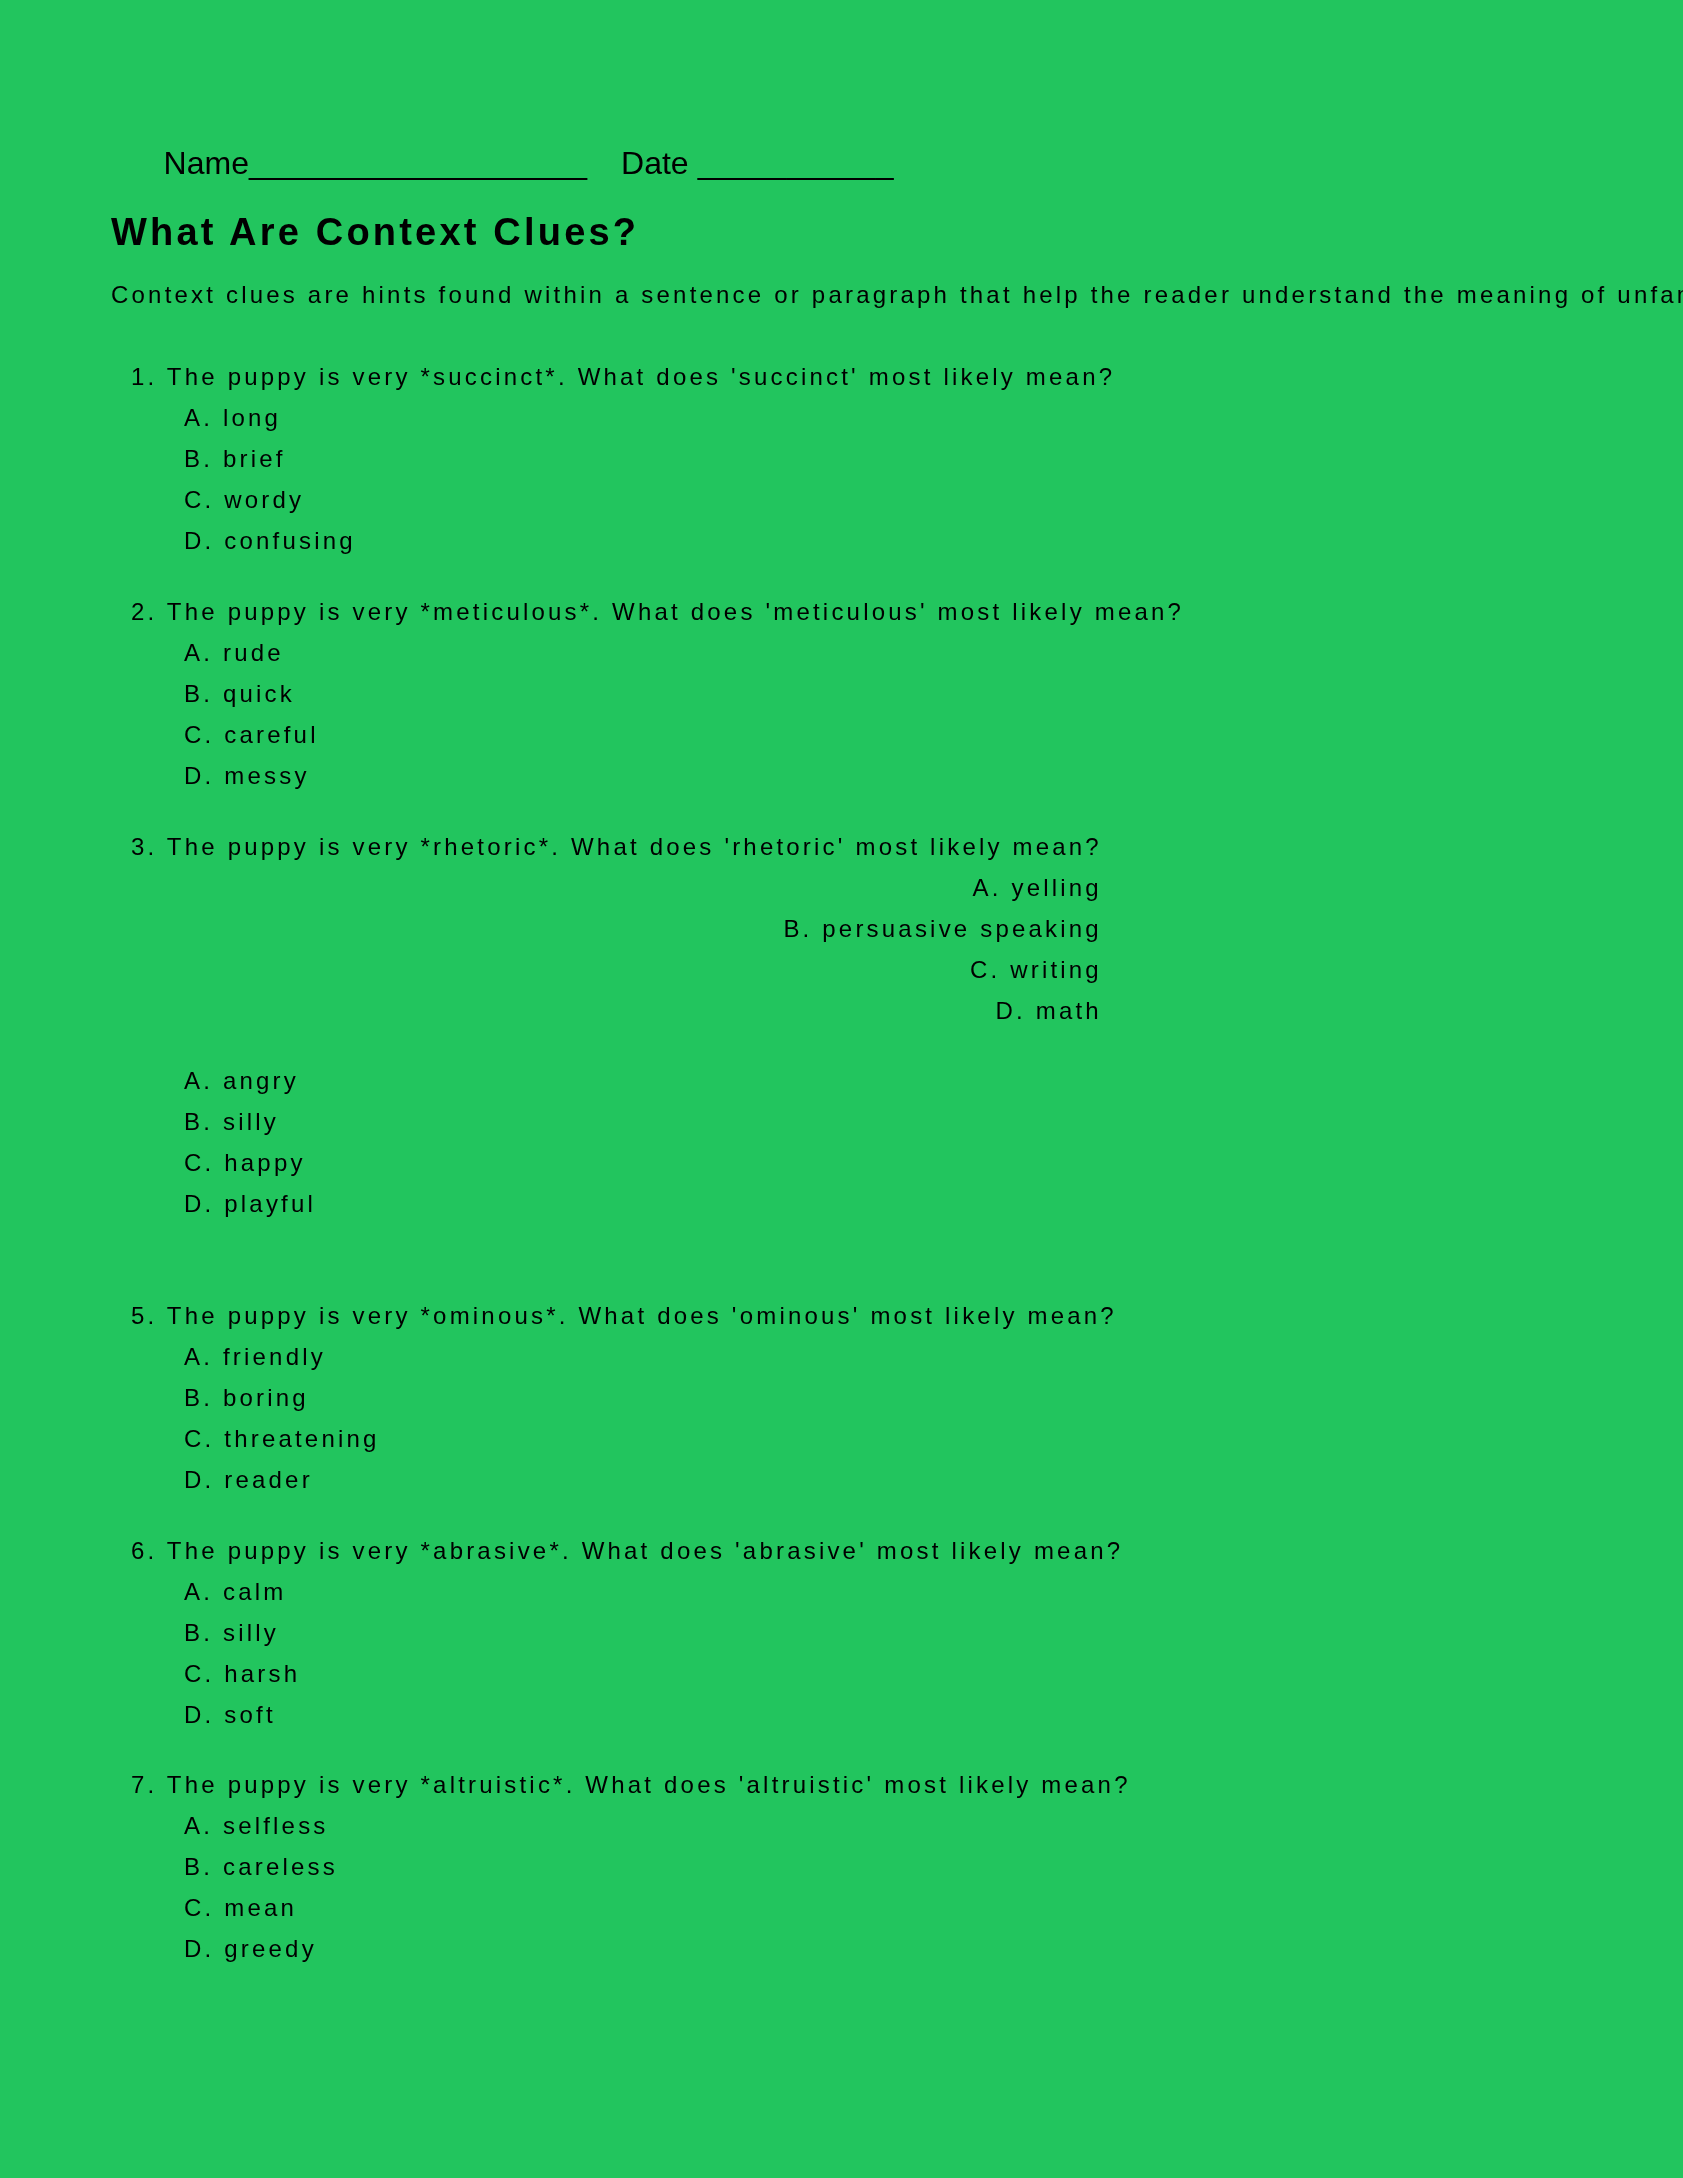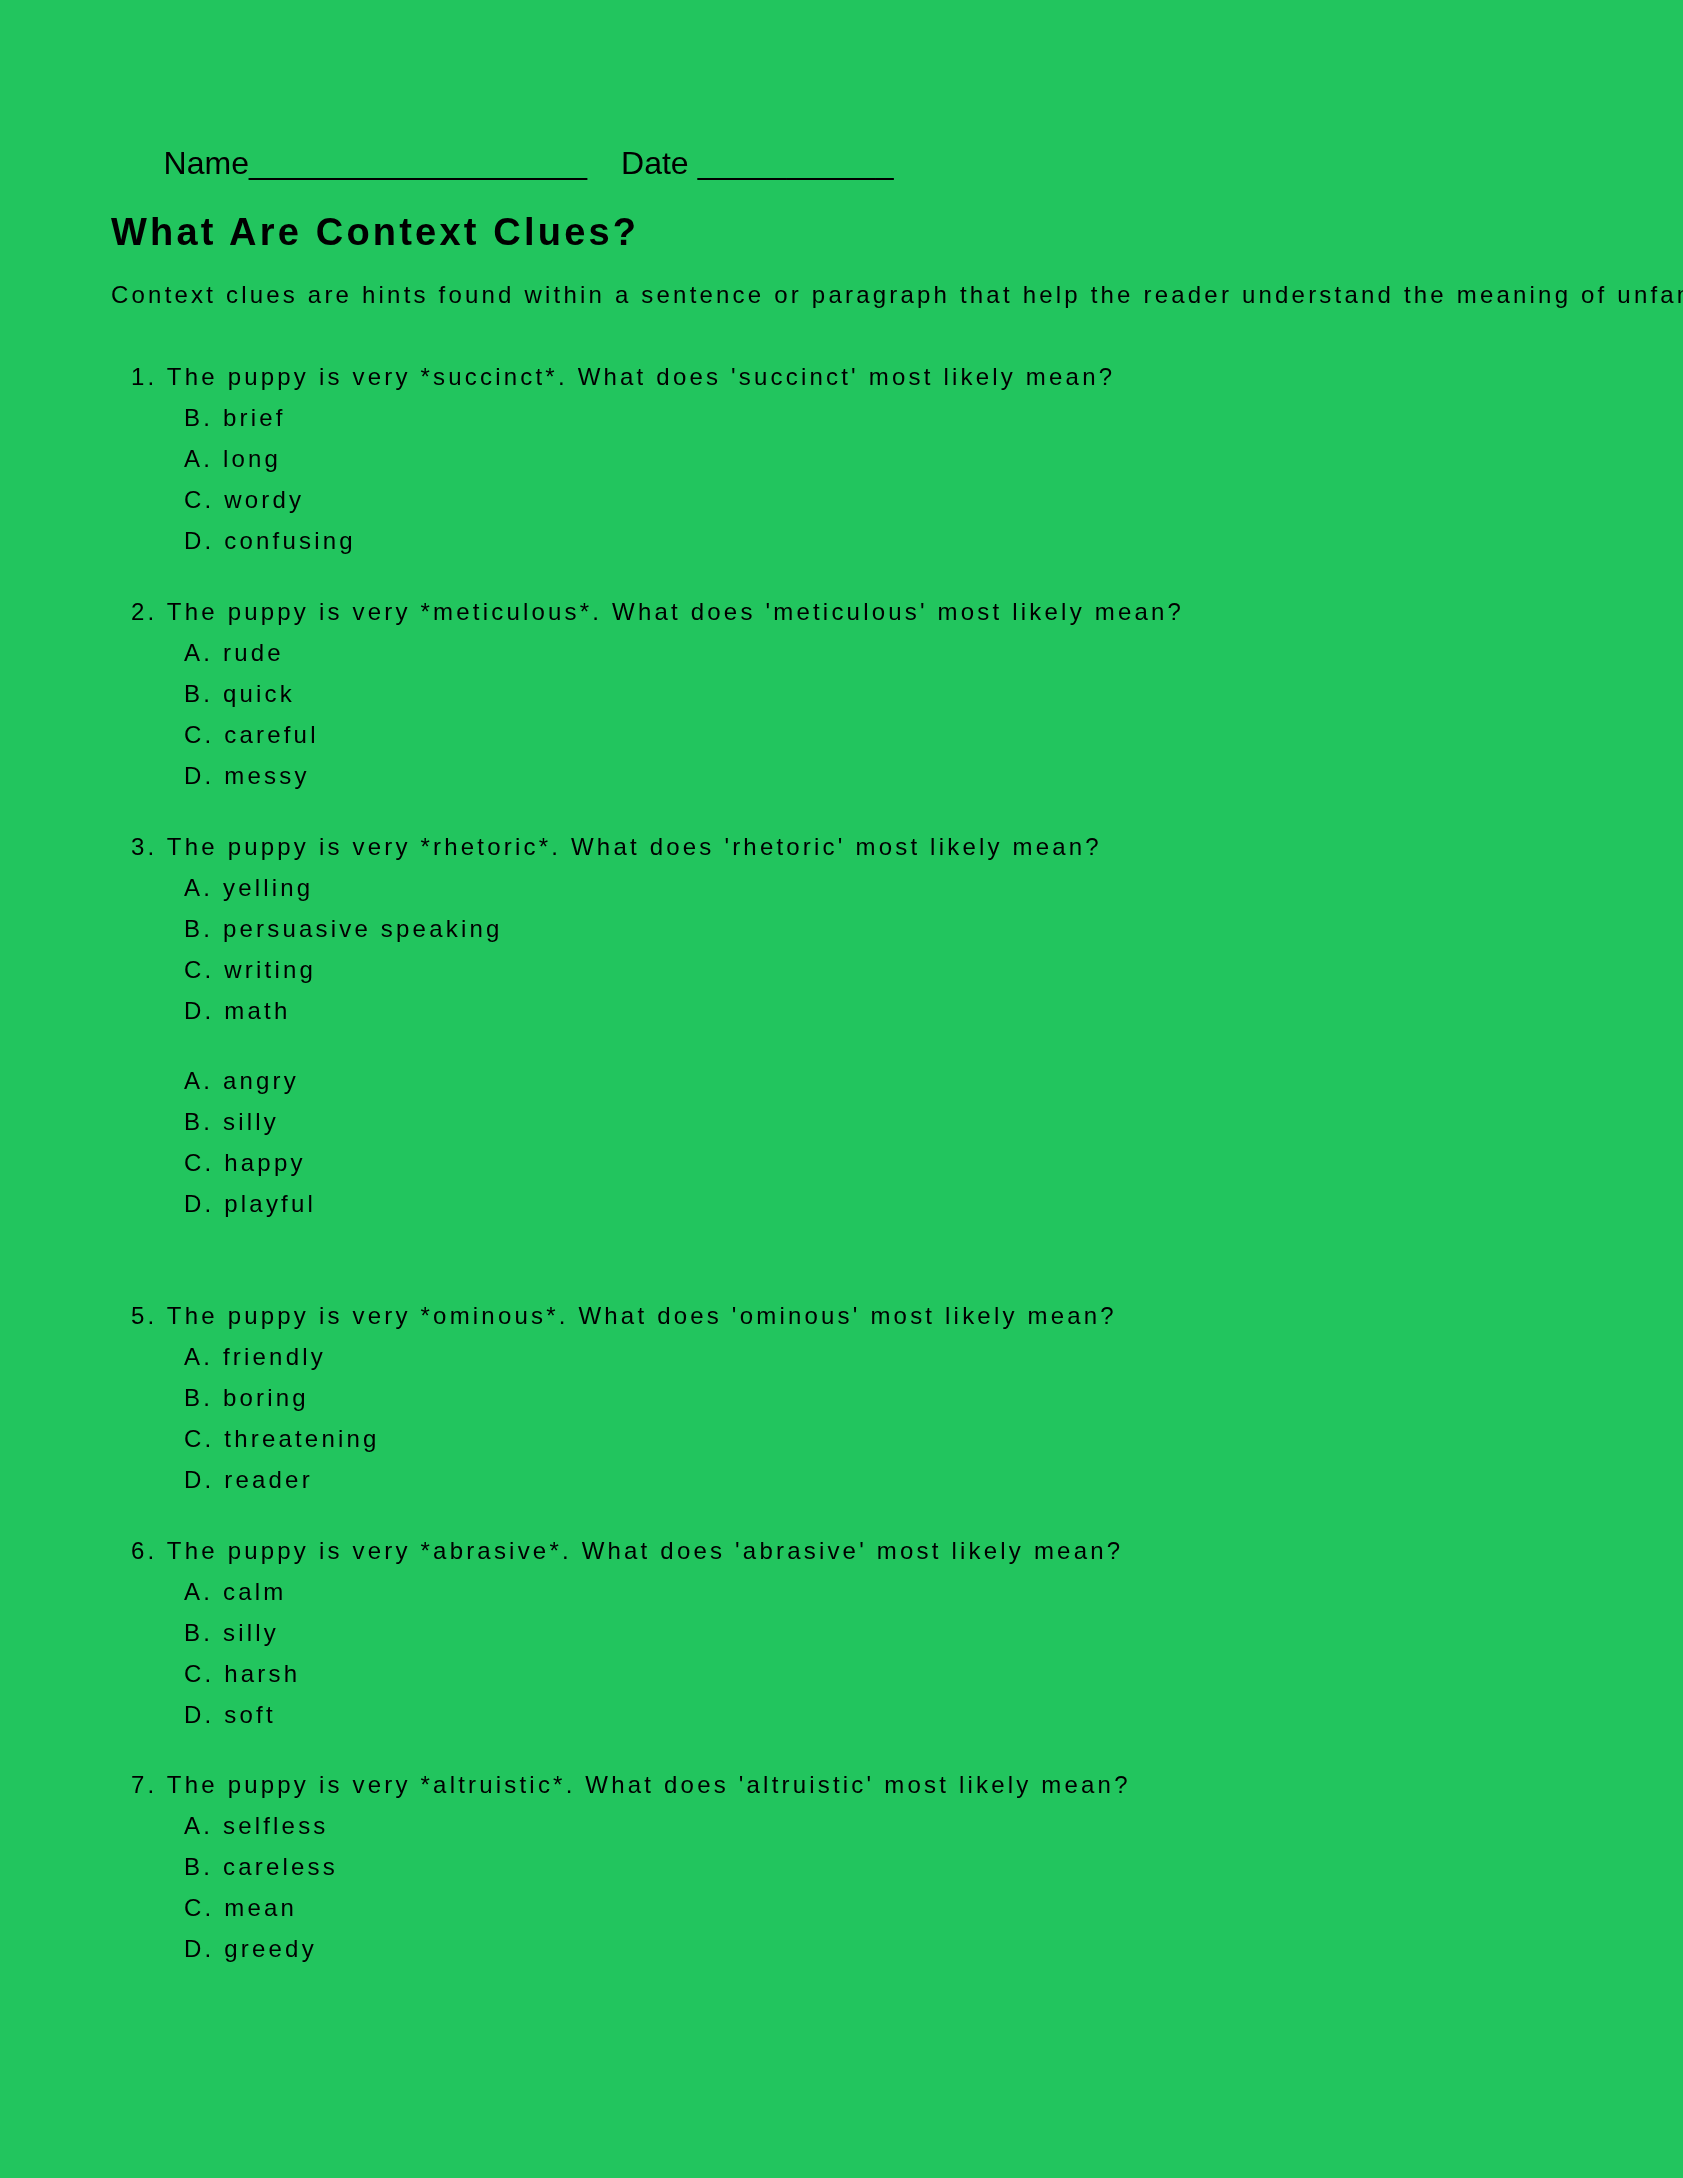--- a/index.html
+++ b/index.html
@@ -45,21 +45,21 @@
   .question {
     position: absolute;
     left: 131px;
     font-size: 24px;
     line-height: 41px;
     letter-spacing: 3.2px;
     white-space: nowrap;
   }
   .q1 { top: 356px; }
   .q2 { top: 591px; }
-  .q3 { top: 826px; }
+  .q3 { top: 826px; text-align: right; }
   .q4 { top: 1060px; }
   .q5 { top: 1295px; }
   .q6 { top: 1530px; }
   .q7 { top: 1764px; }
   .option { padding-left: 53px; }
 </style>
 </head>
 <body>
 
 <div class="page">
@@ -67,22 +67,22 @@
   <div class="name-row">
     <span>Name</span><span>___________________</span><span class="date-label">Date</span><span class="date-blank">___________</span>
   </div>
 
   <div class="page-title">What Are Context Clues?</div>
 
   <div class="intro">Context clues are hints found within a sentence or paragraph that help the reader understand the meaning of unfamiliar words.</div>
 
   <div class="question q1">
     <div>1. The puppy is very *succinct*. What does 'succinct' most likely mean?</div>
+    <div class="option">A. long</div>
     <div class="option">B. brief</div>
-    <div class="option">A. long</div>
     <div class="option">C. wordy</div>
     <div class="option">D. confusing</div>
   </div>
 
   <div class="question q2">
     <div>2. The puppy is very *meticulous*. What does 'meticulous' most likely mean?</div>
     <div class="option">A. rude</div>
     <div class="option">B. quick</div>
     <div class="option">C. careful</div>
     <div class="option">D. messy</div>

